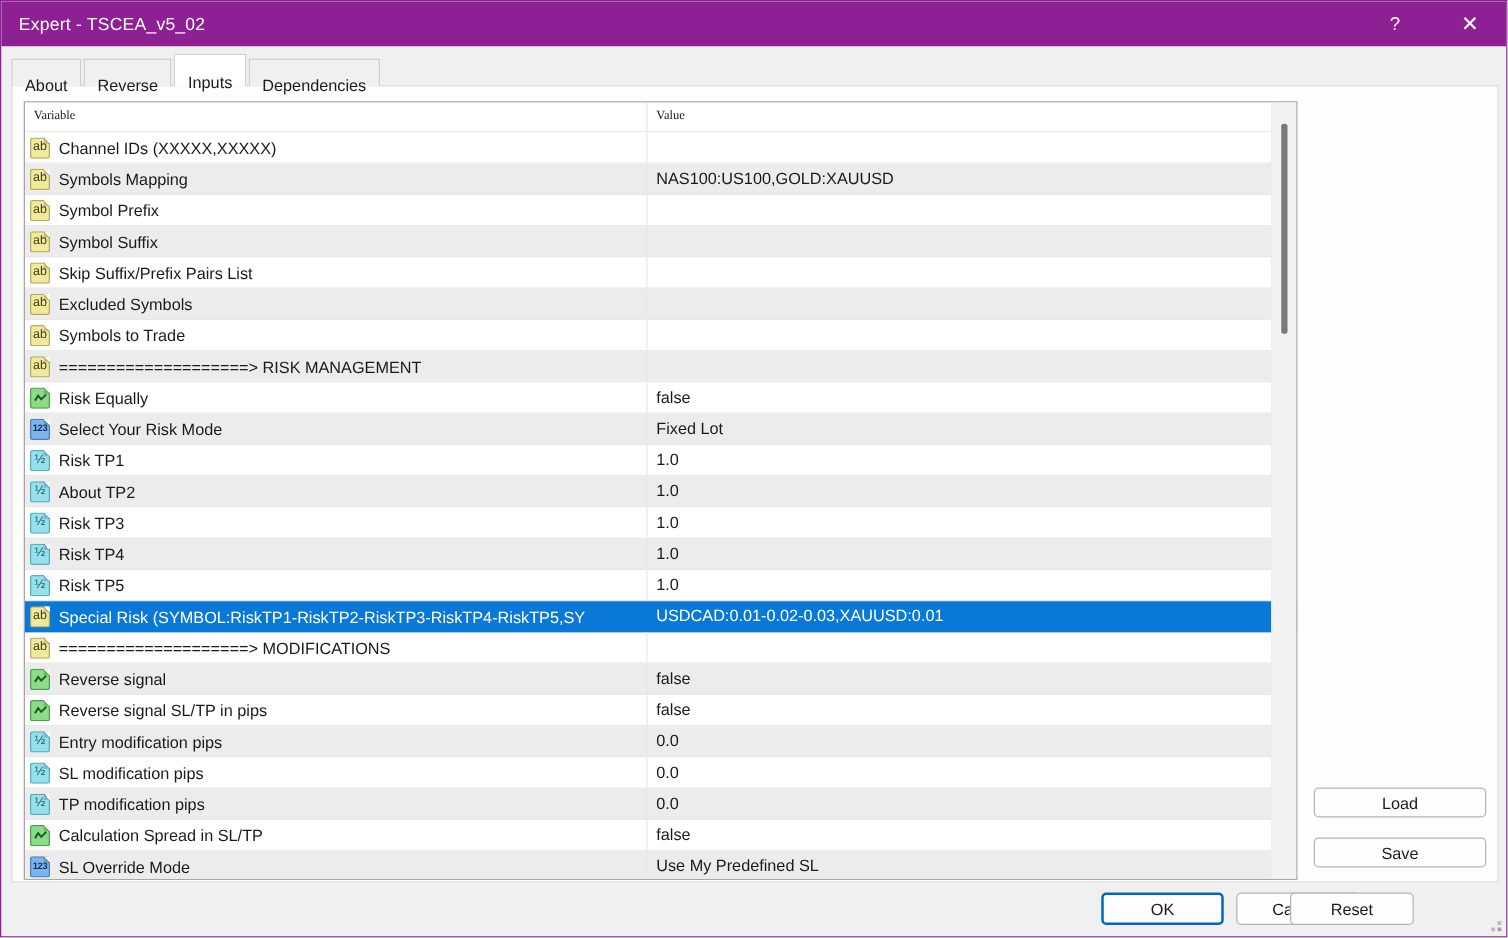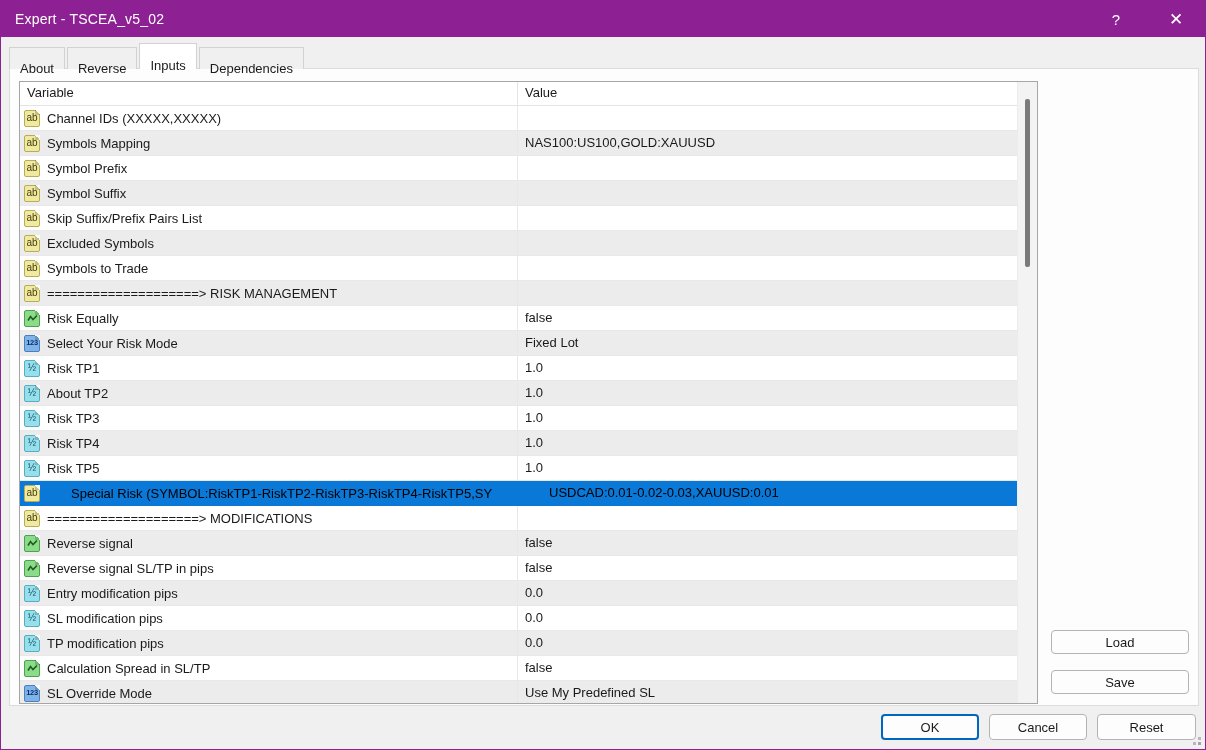--- a/index.html
+++ b/index.html
@@ -19,28 +19,28 @@
   .tab{height:22px;line-height:21px;padding:10px 10px;margin-right:2px;background:#f0f0f0;
     border:1px solid #d2d2d2;border-bottom:none;font-size:13px;color:#1a1a1a;box-sizing:border-box;}
   .tab.active{height:26px;line-height:24px;background:#ffffff;border-color:#d2d2d2;}
   
   .tabpage{position:absolute;left:8px;top:67px;width:1190px;height:638px;background:#fdfdfd;
     border:1px solid #dcdcdc;box-sizing:border-box;z-index:1;}
   
   .ptable{position:absolute;left:18px;top:80px;width:1019px;height:623px;background:#ffffff;
     border:1px solid #a6a6a6;box-sizing:border-box;z-index:3;overflow:hidden;}
   .thead{display:flex;height:23px;border-bottom:1px solid #e4e4e4;background:#ffffff;}
-  .th{font-size:13px;color:#1a1a1a;line-height:22px;box-sizing:border-box;}
+  .th{font-size:10px;color:#1a1a1a;line-height:22px;box-sizing:border-box;font-family:Liberation Serif, serif;}
   .th.var{width:497px;padding-left:7px;}
   .th.val{flex:1;padding-left:7px;border-left:1px solid #e4e4e4;}
   .row{display:flex;height:25px;align-items:center;background:#ffffff;
     border-bottom:1px solid #e8e8e8;box-sizing:border-box;}
   .row.alt{background:#ececec;}
   .row.selected{background:#0a78d7;border-bottom-color:#0a78d7;}
-  .row.selected .txt,.row.selected .cell-val{color:#000000;margin-left:24px;}
+  .row.selected .txt,.row.selected .cell-val{color:#ffffff;}
   .row.selected .cell-val{border-left-color:transparent;}
   .cell-var{width:497px;display:flex;align-items:center;padding-left:4px;box-sizing:border-box;
     white-space:nowrap;overflow:hidden;}
   .cell-val{flex:1;height:100%;padding-left:7px;box-sizing:border-box;font-size:13px;color:#1a1a1a;
     line-height:23px;border-left:1px solid #e8e8e8;white-space:nowrap;overflow:hidden;}
   .txt{font-size:13px;color:#1a1a1a;}
   
   .pic{position:relative;flex:0 0 16px;width:16px;height:17px;margin-right:7px;border-radius:2px;
     display:flex;align-items:center;justify-content:center;box-sizing:border-box;}
   .pic::after{content:"";position:absolute;top:-1px;right:-1px;width:5px;height:5px;
@@ -58,21 +58,21 @@
     border-left:1px solid #ececec;box-sizing:border-box;z-index:6;}
   .vthumb{position:absolute;left:7px;top:17px;width:5px;height:168px;background:#7a7a7a;border-radius:2px;}
   
   button{font-family:"Liberation Sans",sans-serif;}
   .btn{position:absolute;box-sizing:border-box;background:#fdfdfd;border:1px solid #b4b4b4;
     border-radius:4px;font-size:13px;color:#1a1a1a;cursor:default;z-index:5;}
   .btn-load{left:1050px;top:629px;width:138px;height:24px;}
   .btn-save{left:1050px;top:669px;width:138px;height:24px;}
   .btn-ok{left:880px;top:713px;width:98px;height:26px;border:2px solid #0067c0;}
   .btn-cancel{left:988px;top:713px;width:98px;height:26px;}
-  .btn-reset{left:1096px;top:713px;width:99px;height:26px;}
+  .btn-reset{left:1031px;top:713px;width:99px;height:26px;}
   
   .grip{position:absolute;right:4px;bottom:4px;width:10px;height:10px;z-index:5;}
   .grip i{position:absolute;width:3px;height:3px;background:#b09ab0;}
   .grip i:nth-child(1){right:0;bottom:0;}
   .grip i:nth-child(2){right:5px;bottom:0;background:#c3b2c3;}
   .grip i:nth-child(3){right:0;bottom:5px;background:#c3b2c3;}
 </style>
 </head>
 <body>
 

